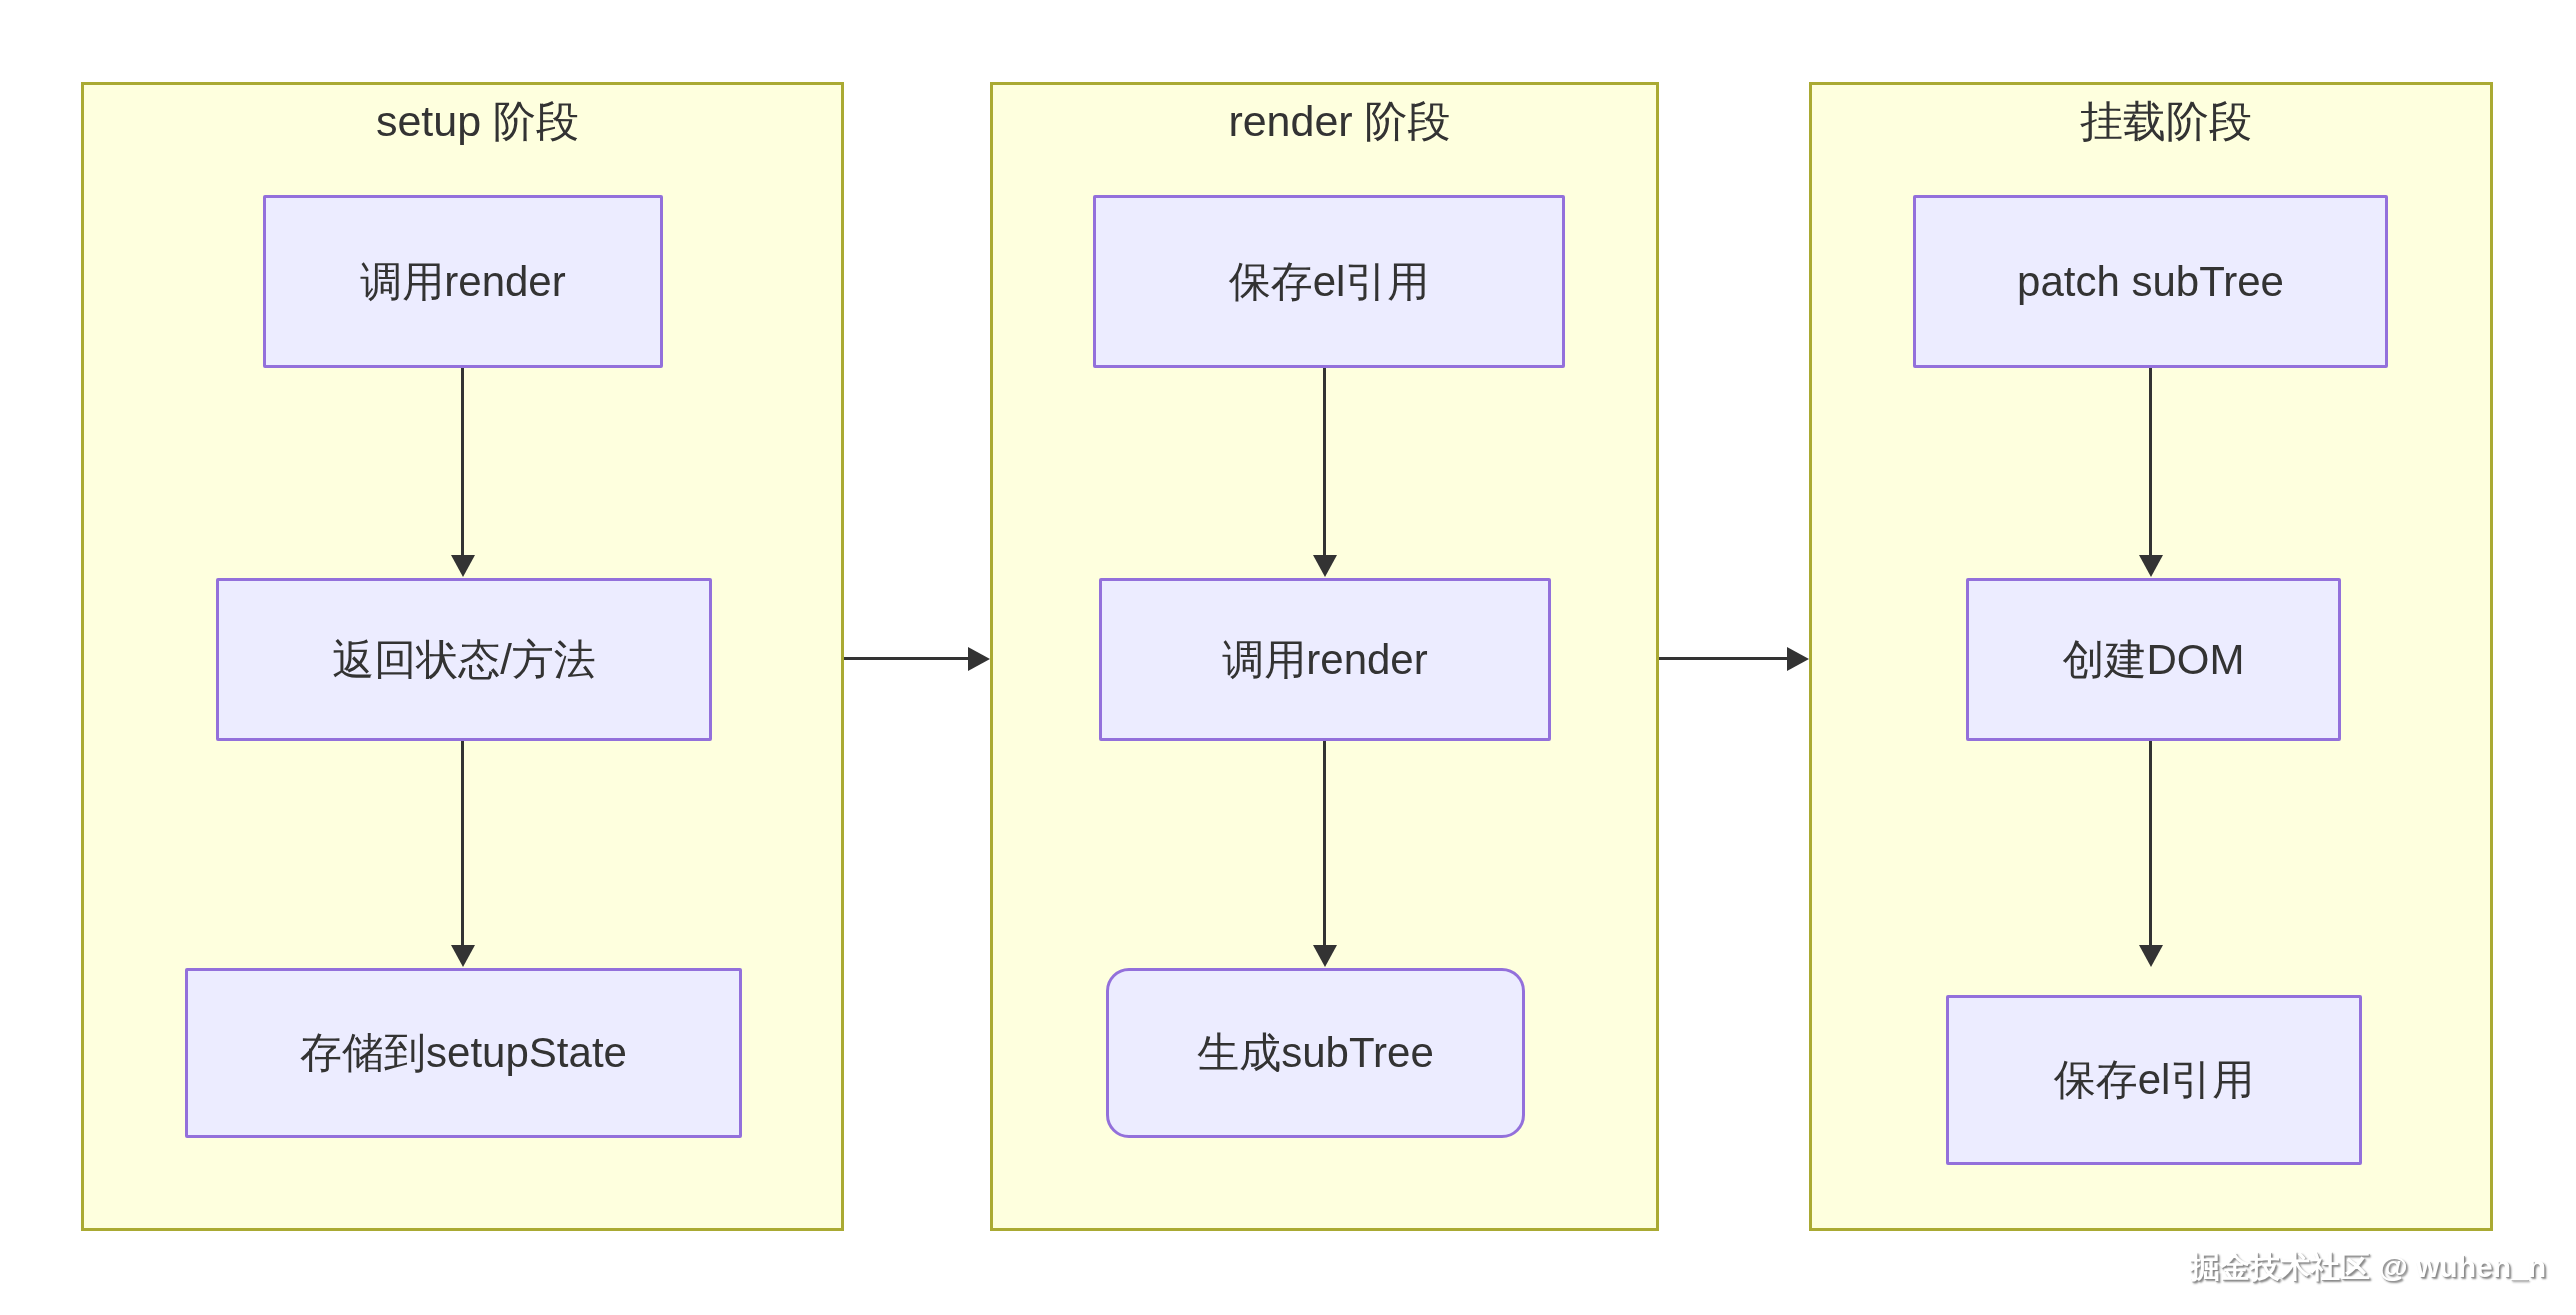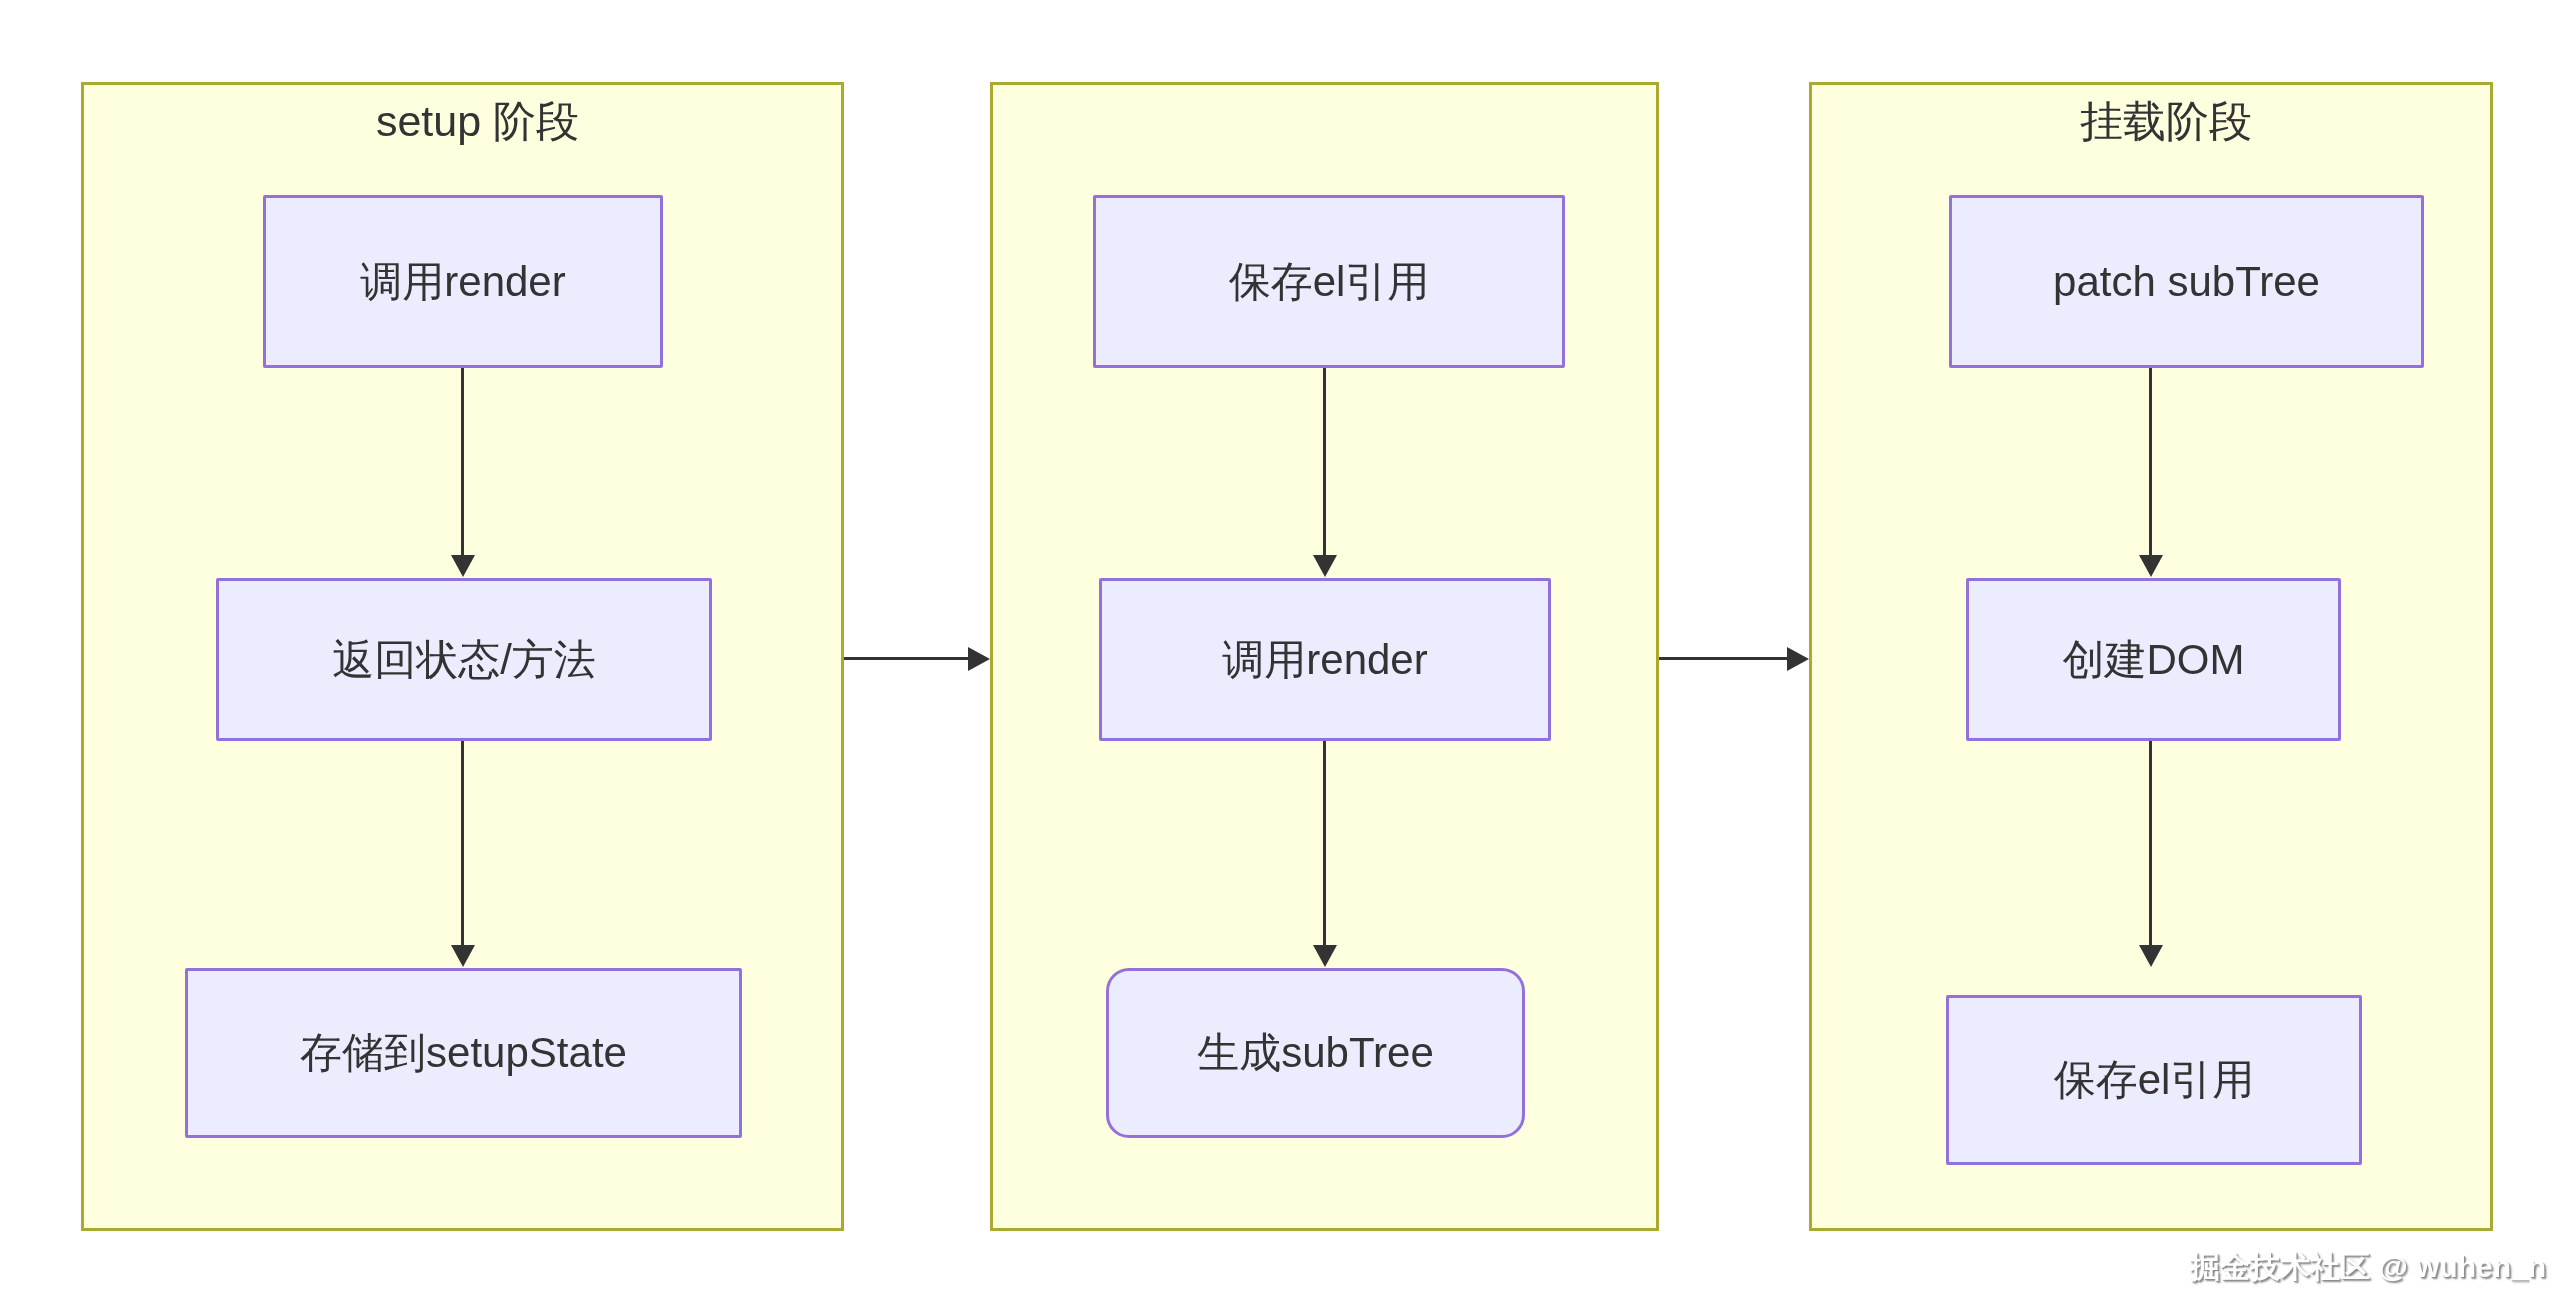--- a/index.html
+++ b/index.html
@@ -97,32 +97,33 @@
     <div class="node" style="left:179px; top:110px; width:400px; height:173px;">调用render</div>
     <div class="v-arrow" style="left:377px; top:283px; height:188px;"></div>
     <div class="node" style="left:132px; top:493px; width:496px; height:163px;">返回状态/方法</div>
     <div class="v-arrow" style="left:377px; top:656px; height:205px;"></div>
     <div class="node" style="left:101px; top:883px; width:557px; height:170px;">存储到setupState</div>
   </section>
 
   <div class="h-arrow" style="left:844px; top:657px; width:124px;"></div>
 
   <section class="panel" style="left:990px; width:669px;">
+    <div class="panel-title">render 阶段</div>
     <div class="node" style="left:100px; top:110px; width:472px; height:173px;">保存el引用</div>
     <div class="v-arrow" style="left:330px; top:283px; height:188px;"></div>
     <div class="node" style="left:106px; top:493px; width:452px; height:163px;">调用render</div>
     <div class="v-arrow" style="left:330px; top:656px; height:205px;"></div>
     <div class="node" style="left:113px; top:883px; width:419px; height:170px;border-radius:23px;">生成subTree</div>
   </section>
 
   <div class="h-arrow" style="left:1659px; top:657px; width:128px;"></div>
 
   <section class="panel" style="left:1809px; width:684px;">
     <div class="panel-title">挂载阶段</div>
-    <div class="node" style="left:101px; top:110px; width:475px; height:173px;margin-left:36px;">patch subTree</div>
+    <div class="node" style="left:101px; top:110px; width:475px; height:173px;">patch subTree</div>
     <div class="v-arrow" style="left:337px; top:283px; height:188px;"></div>
     <div class="node" style="left:154px; top:493px; width:375px; height:163px;">创建DOM</div>
     <div class="v-arrow" style="left:337px; top:656px; height:205px;"></div>
     <div class="node" style="left:134px; top:883px; width:416px; height:170px;margin-top:27px;">保存el引用</div>
   </section>
 
   <div class="watermark">掘金技术社区 @ wuhen_n</div>
 
 </div>
 

